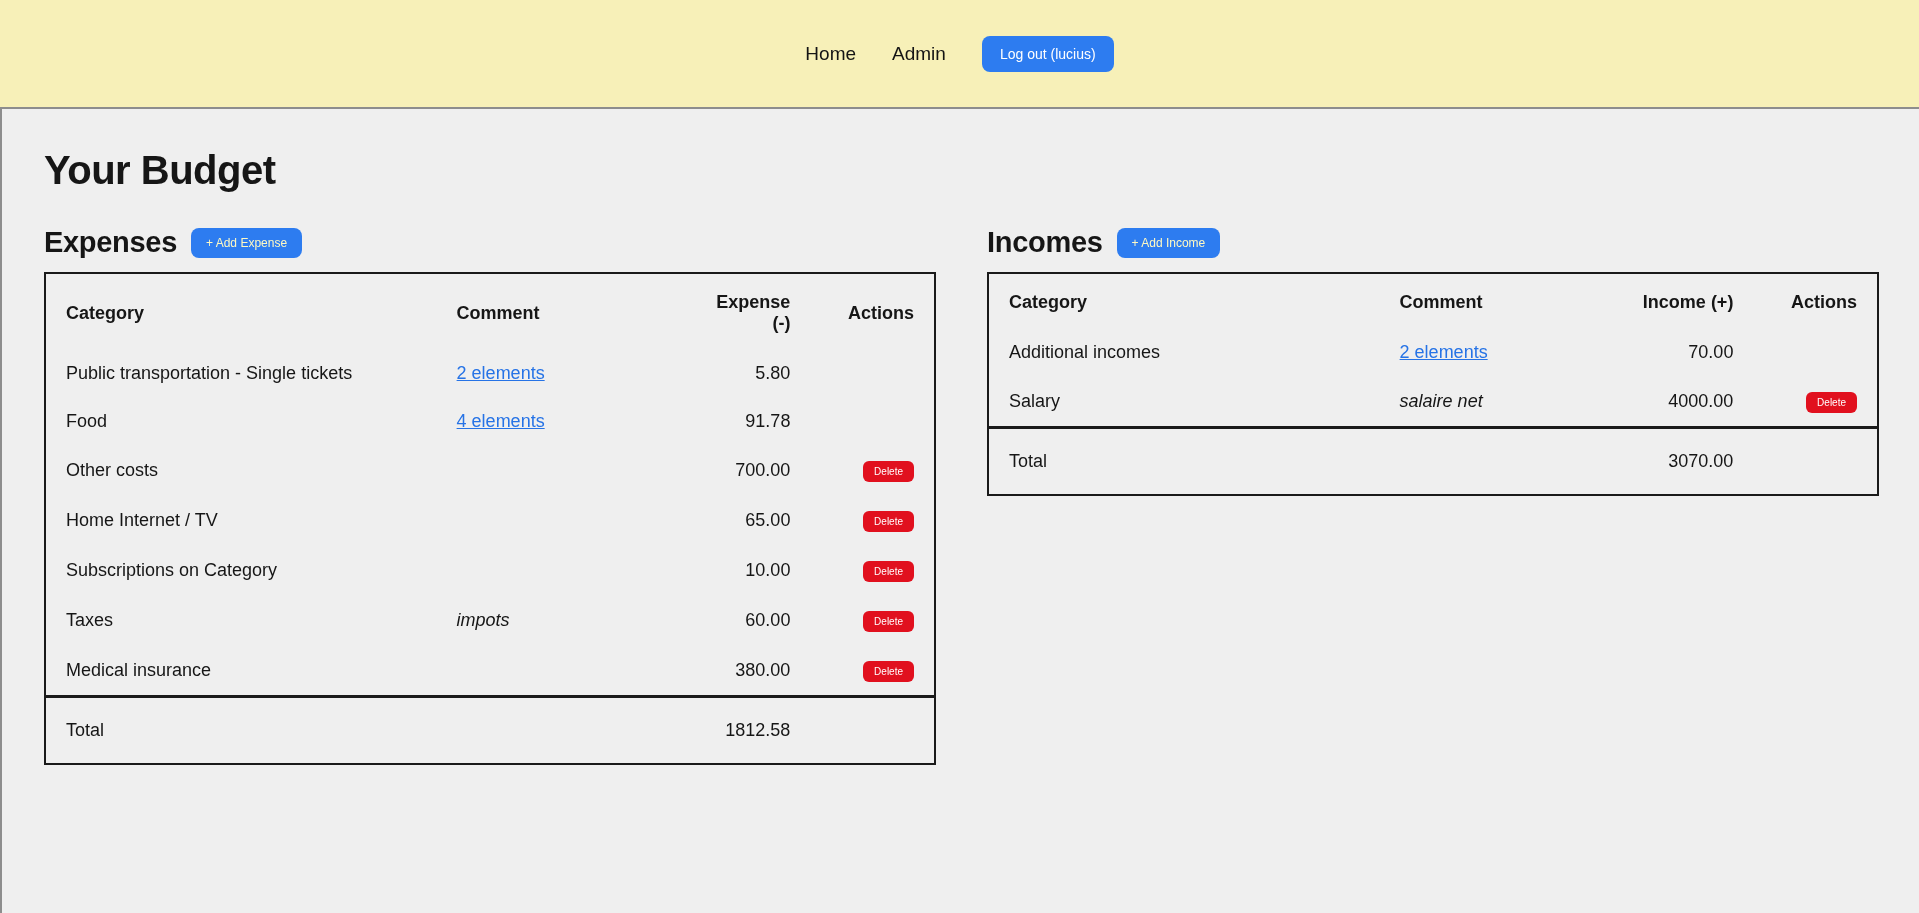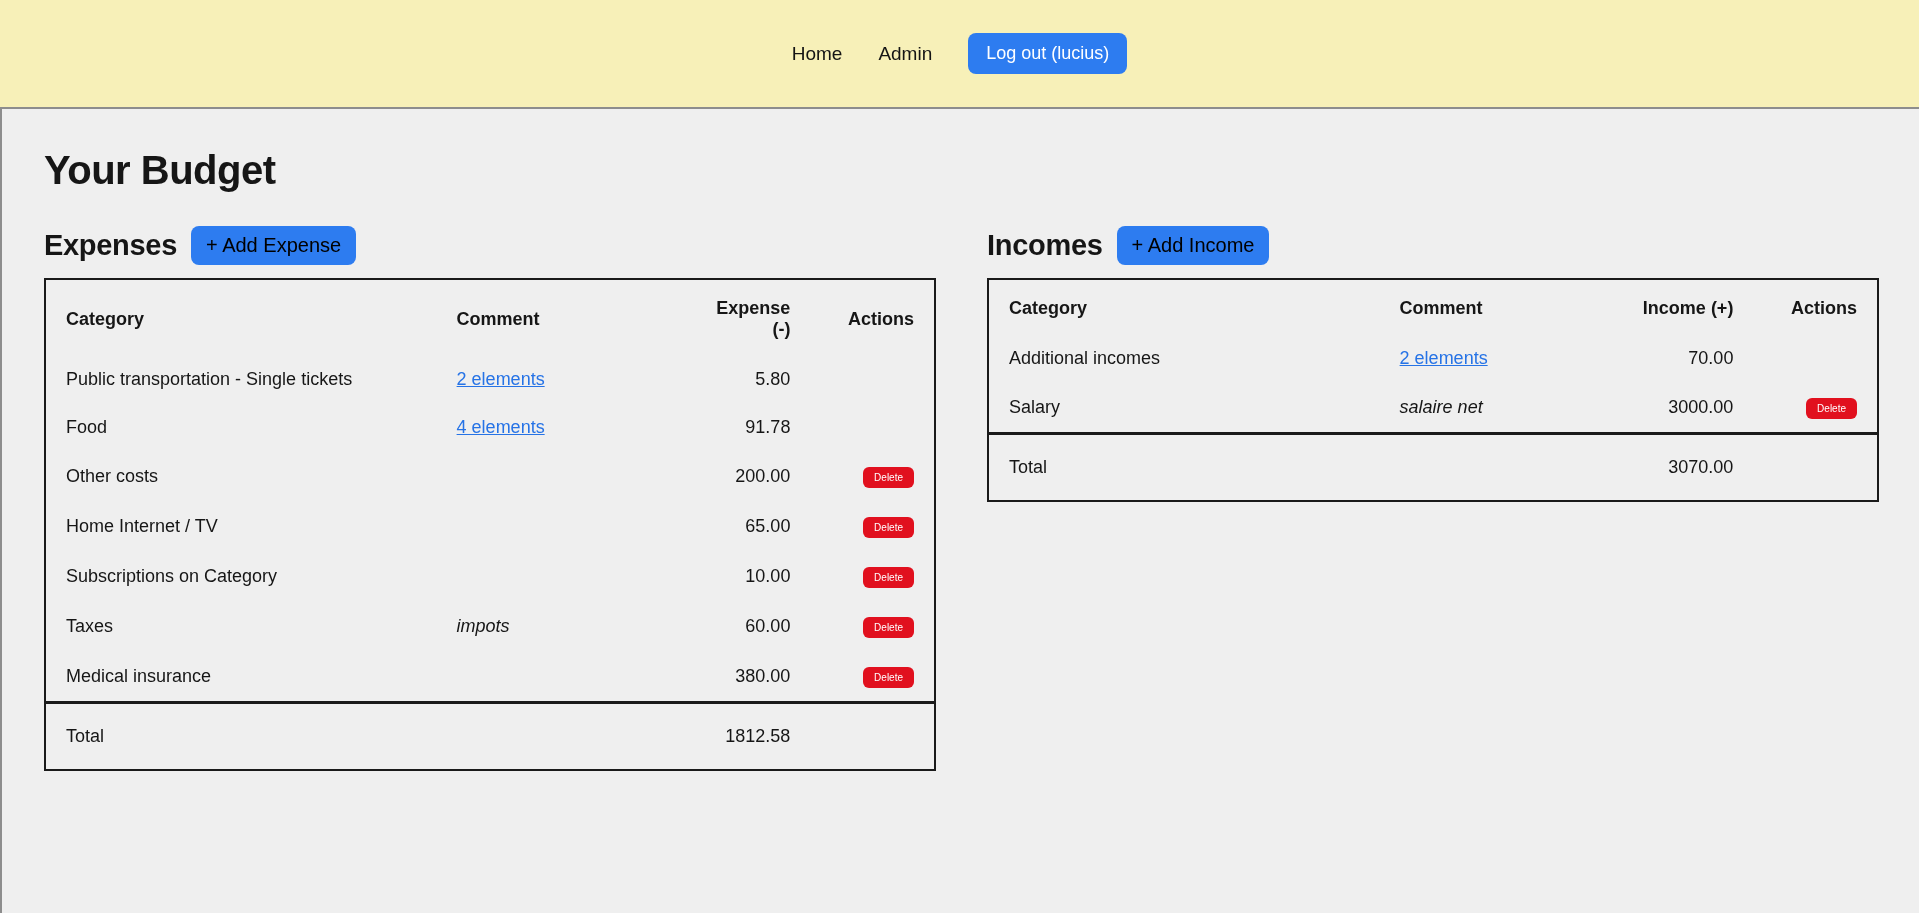--- a/index.html
+++ b/index.html
@@ -36,21 +36,21 @@
     color:#141414;
     text-decoration:none;
     cursor:pointer;
   }
   .btn-logout{
     background:var(--primary-blue);
     color:#ffffff;
     border:none;
     border-radius:8px;
     font-family:inherit;
-    font-size:18px;
+    font-size:14px;
     padding:10px 18px;
     cursor:pointer;
   }
   
   .content{
     background:var(--content-gray);
     border-top:2px solid var(--frame-gray);
     border-left:2px solid var(--frame-gray);
     min-height:806px;
     padding:0 40px 40px 42px;
@@ -75,25 +75,25 @@
     margin:0 0 13px;
   }
   .section-head h2{
     font-size:29px;
     font-weight:700;
     margin:0;
     letter-spacing:-0.3px;
   }
   .btn-add{
     background:var(--primary-blue);
-    color:#000000;
+    color:#fef9c3;
     border:none;
     border-radius:8px;
     font-family:inherit;
-    font-size:20px;
+    font-size:12px;
     padding:8px 15px;
     cursor:pointer;
   }
   
   table.budget-table{
     width:100%;
     border-collapse:collapse;
     border:2px solid var(--border-dark);
     background:transparent;
   }
@@ -173,21 +173,21 @@
             </tr>
             <tr>
               <td class="col-category">Food</td>
               <td class="col-comment"><a href="#" class="elements-link">4 elements</a></td>
               <td class="col-amount">91.78</td>
               <td class="col-actions"></td>
             </tr>
             <tr>
               <td class="col-category">Other costs</td>
               <td class="col-comment"></td>
-              <td class="col-amount">200.00</td>
+              <td class="col-amount">700.00</td>
               <td class="col-actions"><button class="btn-delete">Delete</button></td>
             </tr>
             <tr>
               <td class="col-category">Home Internet / TV</td>
               <td class="col-comment"></td>
               <td class="col-amount">65.00</td>
               <td class="col-actions"><button class="btn-delete">Delete</button></td>
             </tr>
             <tr>
               <td class="col-category">Subscriptions on Category</td>
@@ -236,21 +236,21 @@
         <tbody>
             <tr>
               <td class="col-category">Additional incomes</td>
               <td class="col-comment"><a href="#" class="elements-link">2 elements</a></td>
               <td class="col-amount">70.00</td>
               <td class="col-actions"></td>
             </tr>
             <tr>
               <td class="col-category">Salary</td>
               <td class="col-comment"><em class="comment-italic">salaire net</em></td>
-              <td class="col-amount">3000.00</td>
+              <td class="col-amount">4000.00</td>
               <td class="col-actions"><button class="btn-delete">Delete</button></td>
             </tr>
           </tbody>
         <tfoot>
           <tr>
             <td class="col-category">Total</td>
             <td class="col-comment"></td>
             <td class="col-amount">3070.00</td>
             <td class="col-actions"></td>
           </tr>

